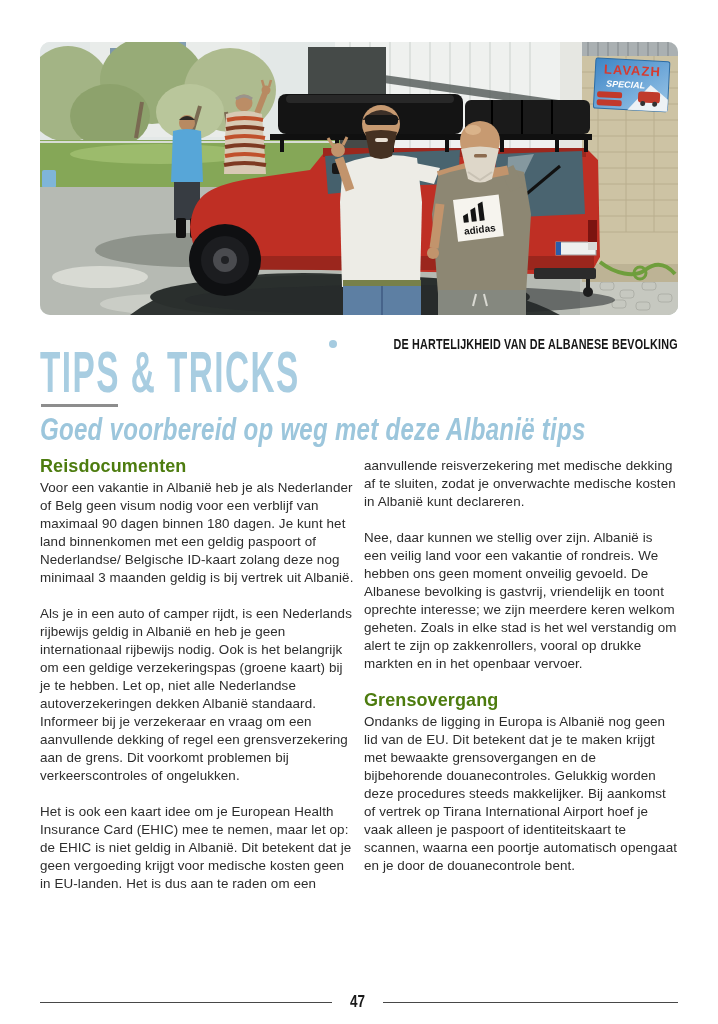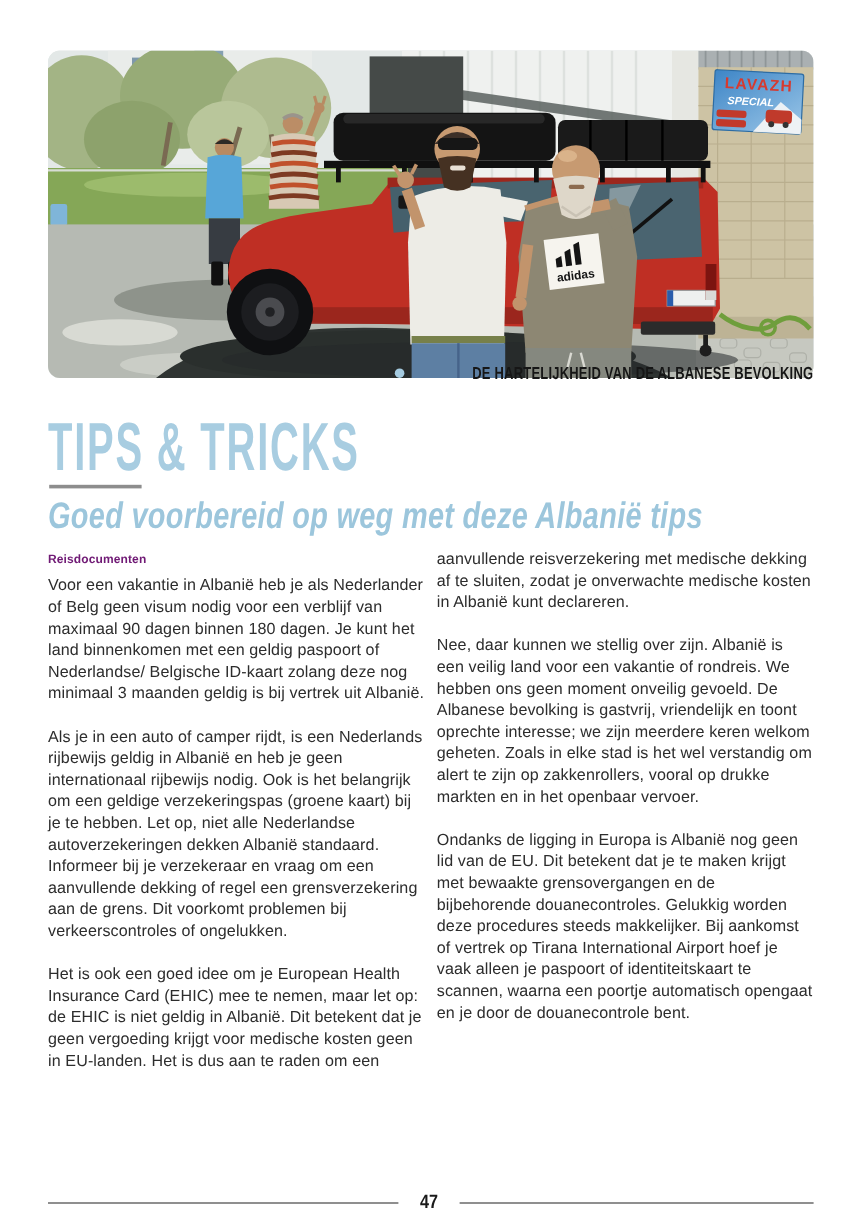--- a/index.html
+++ b/index.html
@@ -11,21 +11,21 @@
 
   
   .photo-wrap {
     position:absolute; left:40px; top:42px; width:638px; height:273px;
     border-radius:10px; overflow:hidden; background:#e3e8e7;
   }
   .photo-wrap svg { display:block; }
 
   
   .caption-row {
-    position:absolute; top:304px; right:40px;
+    position:absolute; top:337px; right:40px;
     display:flex; align-items:center; gap:25px;
   }
   .caption-dot { width:8px; height:8px; border-radius:50%; background:#a5cbe0; flex:0 0 auto; }
   .caption-text {
     display:inline-block; font-weight:bold; font-size:12px; color:#161616;
     letter-spacing:0.2px; transform:scale(0.9,1.22); transform-origin:right center;
     white-space:nowrap;
   }
 
   
@@ -41,21 +41,21 @@
     color:#9cc6dc; transform:scale(0.86,1.1); transform-origin:left top; line-height:1.2;
   }
 
   
   .col {
     position:absolute; top:457px; width:314px;
     font-size:13.4px; line-height:18px; color:#2d2d2d; letter-spacing:0.1px;
   }
   .col-left  { left:40px; }
   .col-right { left:364px; }
-  .col h3 { font-size:10px; line-height:19px; margin:0 0 3px 0; color:#701a75; }
+  .col h3 { font-size:18px; line-height:19px; margin:0 0 3px 0; color:#4d7c0f; }
   .col p  { margin:0 0 18px 0; }
   .col .b { font-weight:normal; }
 
   
   .footer-line { position:absolute; top:1002px; border-top:1.5px solid #474747; }
   .fl-left  { left:40px;  width:292px; }
   .fl-right { left:383px; width:295px; }
   .page-num {
     position:absolute; top:994px; left:332px; width:51px; text-align:center;
     font-weight:bold; font-size:13.5px; color:#1a1a1a; transform:scaleY(1.2);
@@ -305,26 +305,27 @@
   </div>
 
   <div class="big-title">TIPS &amp; TRICKS</div>
   <div class="title-rule"></div>
   <div class="subtitle">Goed voorbereid op weg met deze Albanië tips</div>
 
   <div class="col col-left">
     <h3>Reisdocumenten</h3>
     <p>Voor een vakantie in Albanië heb je als Nederlander of Belg geen visum nodig voor een verblijf van maximaal 90 dagen binnen 180 dagen. Je kunt het land binnenkomen met een geldig paspoort of Nederlandse/ Belgische ID-kaart zolang deze nog minimaal 3 maanden geldig is bij vertrek uit Albanië.</p>
     <p>Als je in een auto of camper rijdt, is een Nederlands rijbewijs geldig in Albanië en heb je geen internationaal rijbewijs nodig. Ook is het belangrijk om een geldige verzekeringspas (groene kaart) bij je te hebben. Let op, niet alle Nederlandse autoverzekeringen dekken Albanië standaard. Informeer bij je verzekeraar en vraag om een aanvullende dekking of regel een grensverzekering aan de grens. Dit voorkomt problemen bij verkeerscontroles of ongelukken.</p>
-    <p><span>Het is ook een goed idee om je European Health Insurance Card (EHIC) mee te nemen, maar </span><span class="b">let op</span><span>: de EHIC is niet geldig in Albanië. Dit betekent dat je geen vergoeding krijgt voor medische kosten geen in EU-landen. Het is dus aan te raden om een</span></p>
+    <p><span>Het is ook een kaart idee om je European Health Insurance Card (EHIC) mee te nemen, maar </span><span class="b">let op</span><span>: de EHIC is niet geldig in Albanië. Dit betekent dat je geen vergoeding krijgt voor medische kosten geen in EU-landen. Het is dus aan te raden om een</span></p>
   </div>
 
   <div class="col col-right">
     <p>aanvullende reisverzekering met medische dekking af te sluiten, zodat je onverwachte medische kosten in Albanië kunt declareren.</p>
     <p>Nee, daar kunnen we stellig over zijn. Albanië is een veilig land voor een vakantie of rondreis. We hebben ons geen moment onveilig gevoeld. De Albanese bevolking is gastvrij, vriendelijk en toont oprechte interesse; we zijn meerdere keren welkom geheten. Zoals in elke stad is het wel verstandig om alert te zijn op zakkenrollers, vooral op drukke markten en in het openbaar vervoer.</p>
+    <h3>Grensovergang</h3>
     <p>Ondanks de ligging in Europa is Albanië nog geen lid van de EU. Dit betekent dat je te maken krijgt met bewaakte grensovergangen en de bijbehorende douanecontroles. Gelukkig worden deze procedures steeds makkelijker. Bij aankomst of vertrek op Tirana International Airport hoef je vaak alleen je paspoort of identiteitskaart te scannen, waarna een poortje automatisch opengaat en je door de douanecontrole bent.</p>
   </div>
 
   <div class="footer-line fl-left"></div>
   <div class="page-num">47</div>
   <div class="footer-line fl-right"></div>
 
 </div>
 
 </body></html>

